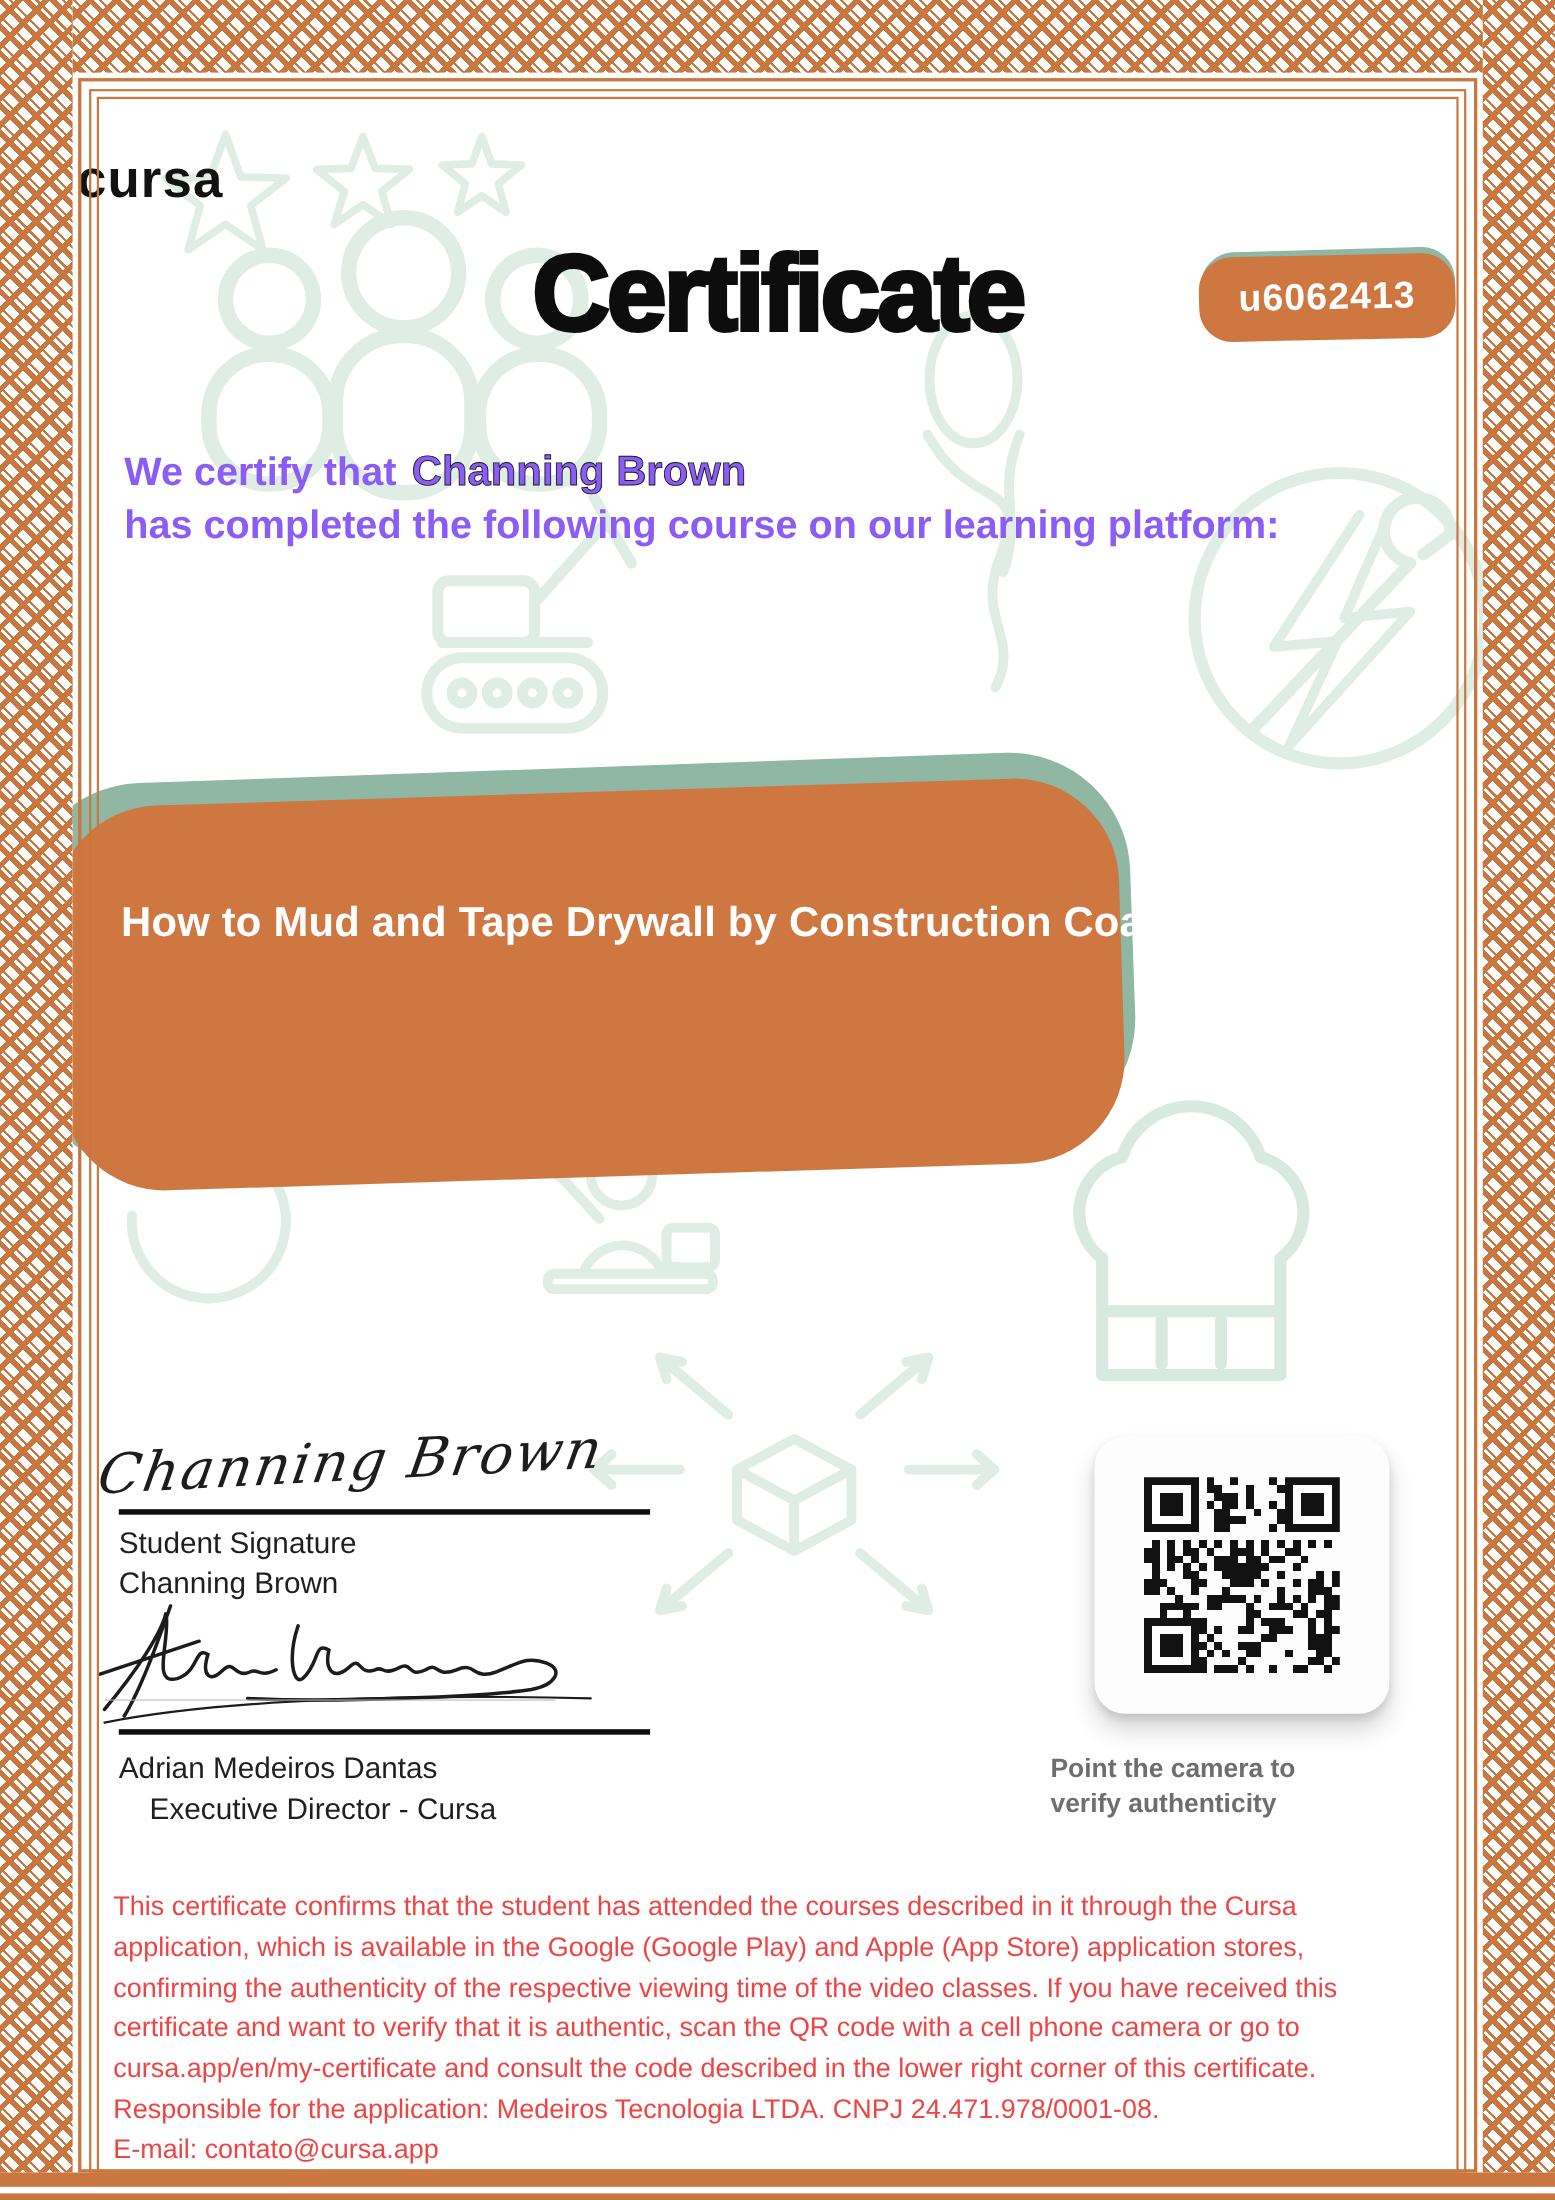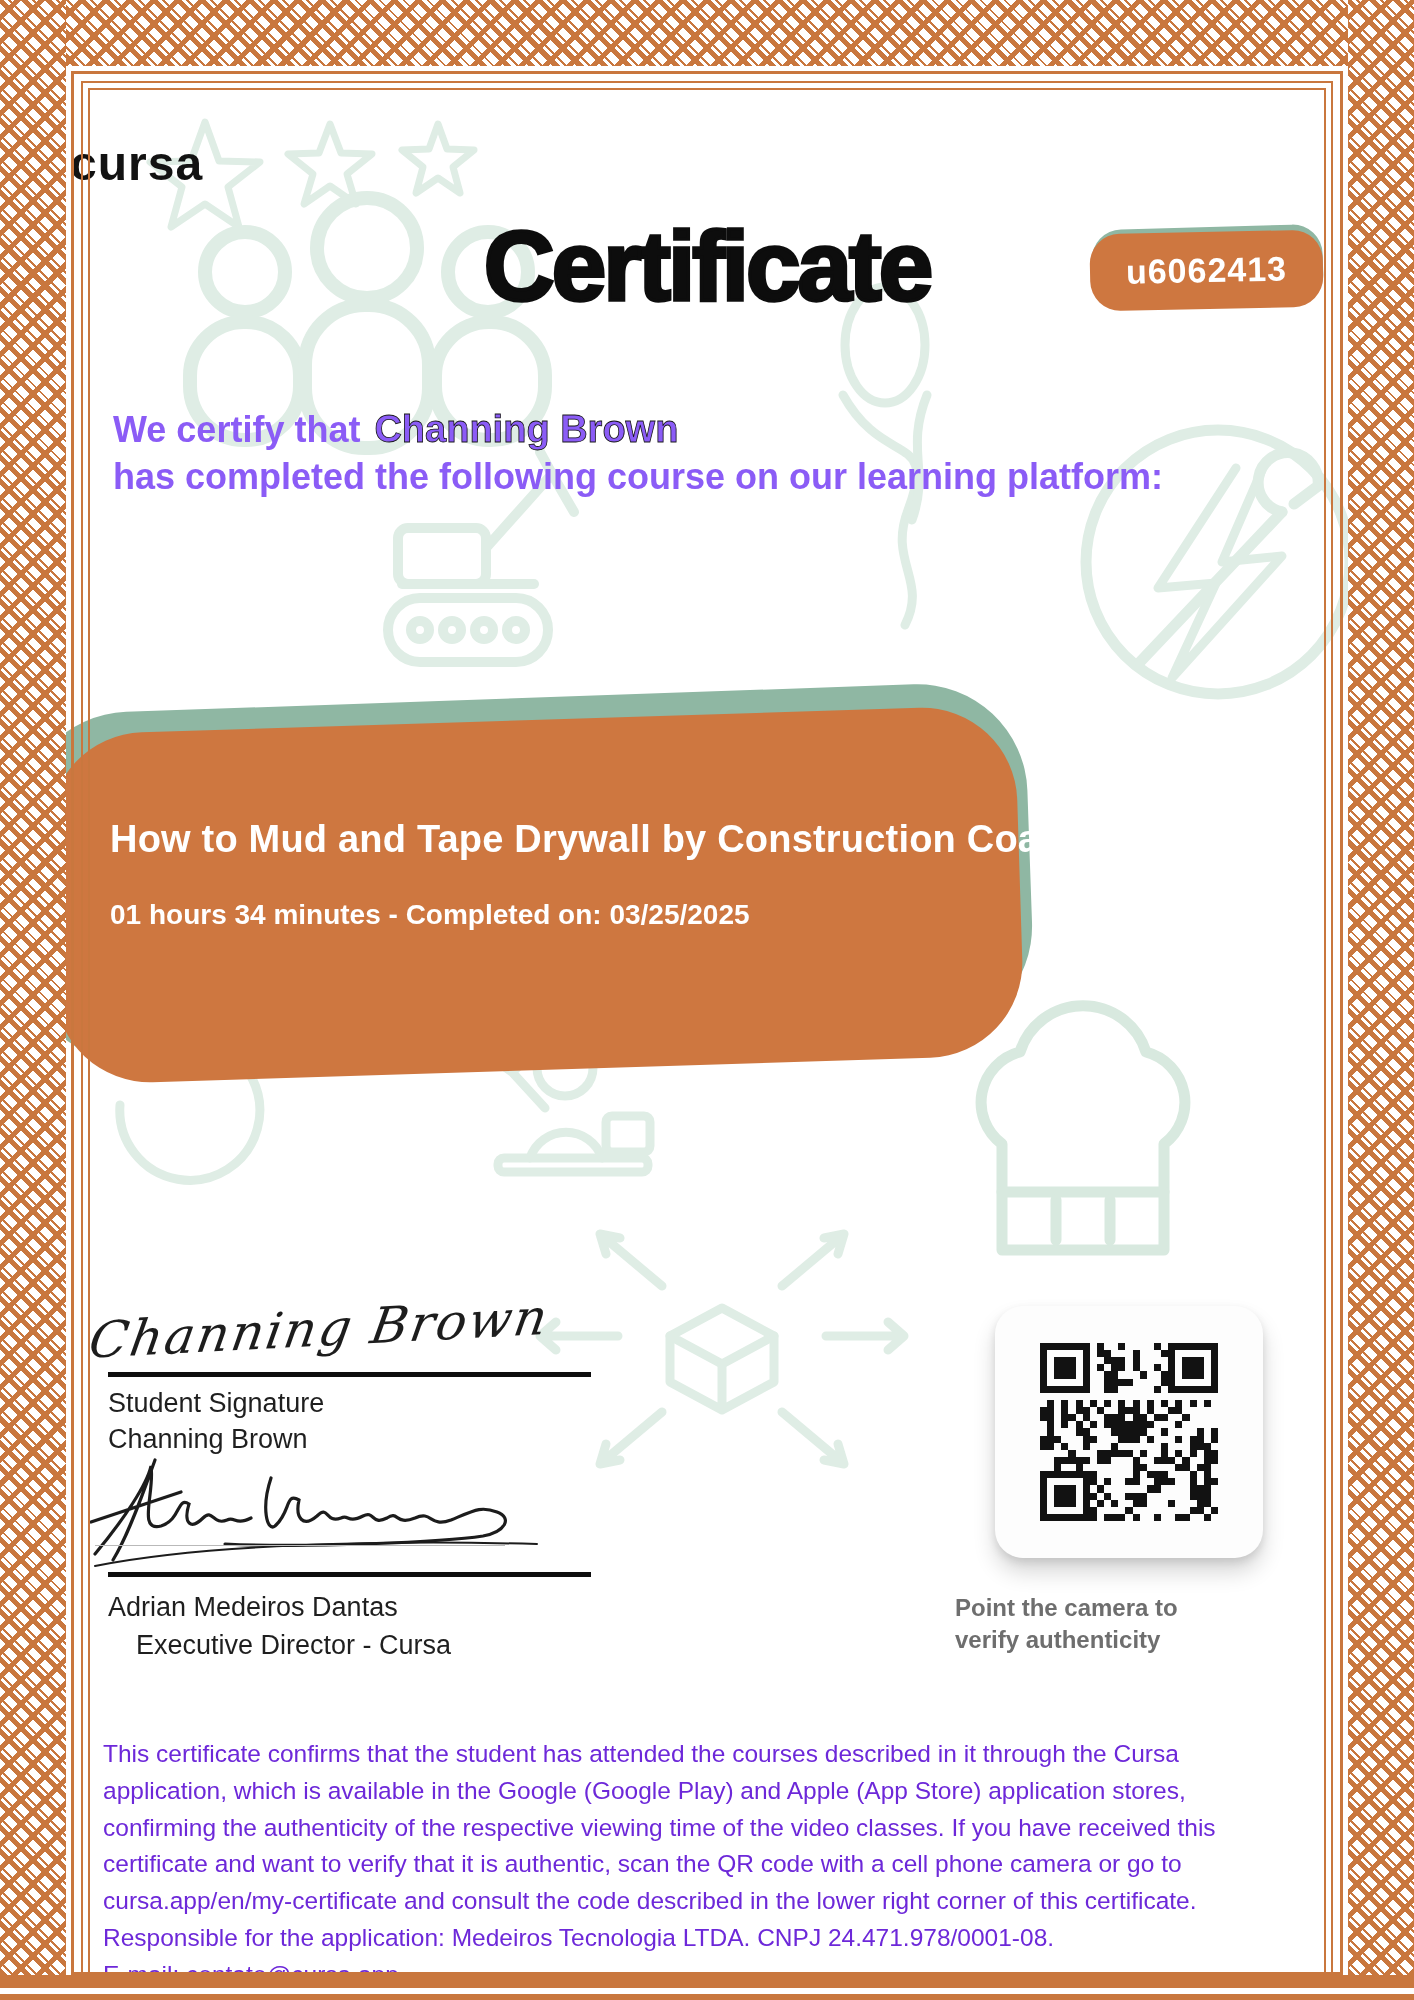--- a/index.html
+++ b/index.html
@@ -77,22 +77,22 @@
 
   
   #qr-card { position:absolute; z-index:4; left:995px; top:1306px; width:268px; height:252px;
     background:#fdfdfd; border-radius:28px;
     box-shadow:0 14px 22px rgba(0,0,0,0.16), 0 4px 8px rgba(0,0,0,0.10);
     display:flex; align-items:center; justify-content:center; }
   #qr-caption { position:absolute; z-index:4; left:955px; top:1592px; width:350px;
     text-align:left; font-size:24px; font-weight:700; color:#6e6e6e; line-height:32px; }
 
   
-  #footer { position:absolute; z-index:4; left:103px; top:1716px; color:#6d28d9;
-    font-size:24.5px; line-height:36.8px; white-space:nowrap;margin-top:20px; }
+  #footer { position:absolute; z-index:4; left:103px; top:1716px; color:#ef4444;
+    font-size:24.5px; line-height:36.8px; white-space:nowrap; }
 </style>
 </head>
 <body>
 
 <div id="page">
 
   <svg id="watermarks" width="1414" height="2000" viewBox="0 0 1414 2000" fill="none" stroke="#dfede5" stroke-width="8" stroke-linecap="round" stroke-linejoin="round">
 
     <g>
       <path d="M205,122 L219,161 L260,162 L228,187 L239,227 L205,204 L171,227 L182,187 L150,162 L191,161 Z" stroke-width="7"></path>
@@ -196,21 +196,20 @@
     <div class="l1">
       <span>We certify that</span><span class="name">Channing Brown</span>
     </div>
     <div class="l2">has completed the following course on our learning platform:</div>
   </div>
 
   <div id="blob-teal"></div>
   <div id="blob-orange"></div>
   <div id="course-text">
     <div id="course-title">How to Mud and Tape Drywall by Construction Coach</div>
-    <div id="course-meta">01 hours 34 minutes - Completed on: 03/25/2025</div>
   </div>
 
   <div id="sig1-script">Channing Brown</div>
   <div id="sig1-line" class="sig-line"></div>
   <div id="sig1-role">Student Signature</div>
   <div id="sig1-name">Channing Brown</div>
 
   <svg id="sig2-art" width="460" height="130" viewBox="0 0 460 130" fill="none" stroke="#1c1c1c" stroke-width="3.2" stroke-linecap="round">
     <path d="M70,12 C60,40 44,86 28,112 M6,74 L96,44 M10,106 C40,70 62,36 66,18 C70,44 52,84 76,78 C96,72 92,48 104,56 C98,76 106,82 118,70 C128,60 128,78 142,72 C150,68 150,78 166,70"></path>
     <path d="M186,30 C176,60 182,84 190,78 C206,64 200,44 214,52 C210,70 218,80 232,68 C244,56 240,76 256,70 C264,66 262,76 278,68 C290,62 286,78 302,70 C314,62 310,78 330,70 C348,62 344,80 366,72 C390,62 396,58 412,64 C428,70 420,84 398,88 C360,94 220,100 140,96"></path>

